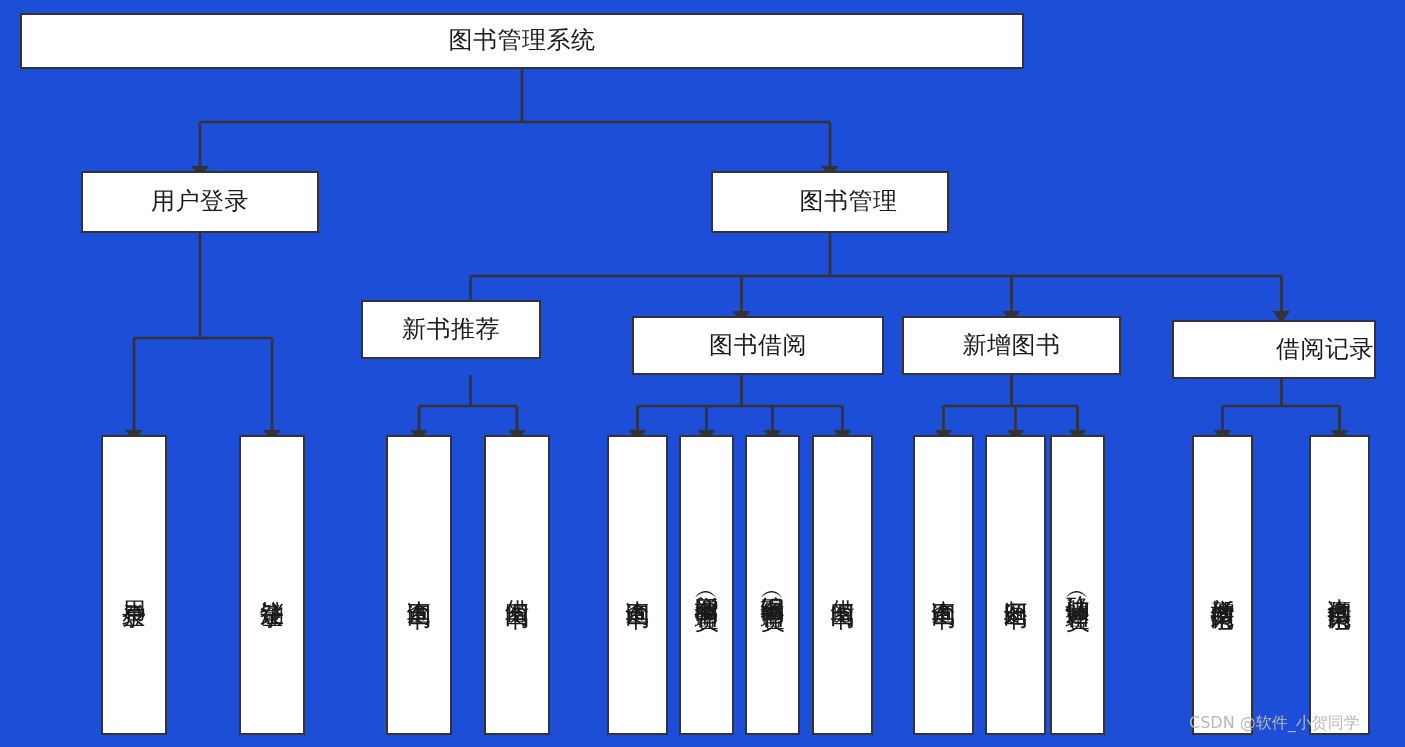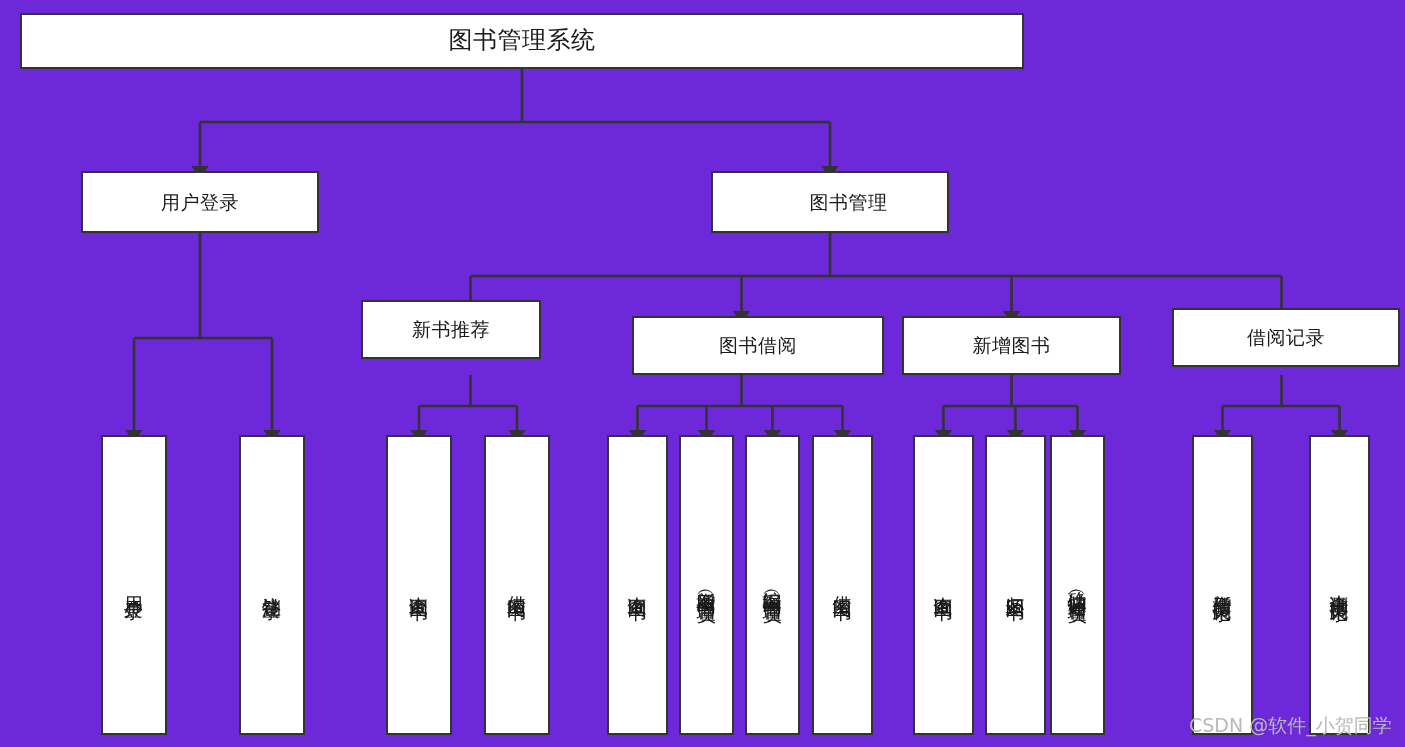--- a/index.html
+++ b/index.html
@@ -9,21 +9,21 @@
     background: #ffffff;
   }
   body {
     font-family: "DejaVu Sans", "Liberation Sans", sans-serif;
     color: #1a1a1a;
   }
   #canvas {
     position: relative;
     width: 1405px;
     height: 747px;
-    background: #6d28d9;
+    background: #1d4ed8;
     overflow: hidden;
   }
   #edges {
     position: absolute;
     left: 0;
     top: 0;
     width: 1405px;
     height: 747px;
     pointer-events: none;
   }
@@ -31,39 +31,39 @@
     position: absolute;
     box-sizing: border-box;
     background: #ffffff;
     border: 2.5px solid #333333;
     display: flex;
     align-items: center;
     justify-content: center;
     z-index: 2;
   }
   .node-label {
-    font-size: 19px;
+    font-size: 24px;
     line-height: 1.06;
     color: #1a1a1a;
     text-align: center;
     white-space: pre;
     letter-spacing: 0.5px;
   }
   .node.vertical .node-label {
     writing-mode: vertical-rl;
     text-orientation: upright;
     letter-spacing: 2px;
     line-height: 1;
   }
   .node.root .node-label { font-size: 24px; }
   .watermark {
     position: absolute;
     left: 1189px;
     top: 713px;
-    font-size: 19px;
+    font-size: 16px;
     color: #b8b8b8;
     white-space: nowrap;
     z-index: 5;
     font-family: "DejaVu Sans", "Liberation Sans", sans-serif;
   }
 </style>
 </head>
 <body>
 
 <div id="canvas">
@@ -122,21 +122,21 @@
       </div>
       <div class="node horizontal" style="left: 361px; top: 300px; width: 180px; height: 59px;">
         <span class="node-label">新书推荐</span>
       </div>
       <div class="node horizontal" style="left: 632px; top: 316px; width: 252px; height: 59px;">
         <span class="node-label">图书借阅</span>
       </div>
       <div class="node horizontal" style="left: 902px; top: 316px; width: 219px; height: 59px;">
         <span class="node-label">新增图书</span>
       </div>
-      <div class="node horizontal" style="left: 1172px; top: 308px; width: 228px; height: 59px;">
+      <div class="node horizontal" style="left: 1172px; top: 320px; width: 204px; height: 59px; justify-content: flex-end;">
         <span class="node-label">借阅记录</span>
       </div>
       <div class="node vertical" style="left: 101px; top: 435px; width: 66px; height: 300px;">
         <span class="node-label">用户登录</span>
       </div>
       <div class="node vertical" style="left: 239px; top: 435px; width: 66px; height: 300px;">
         <span class="node-label">注销登录</span>
       </div>
       <div class="node vertical" style="left: 386px; top: 435px; width: 66px; height: 300px;">
         <span class="node-label">查询图书</span>

